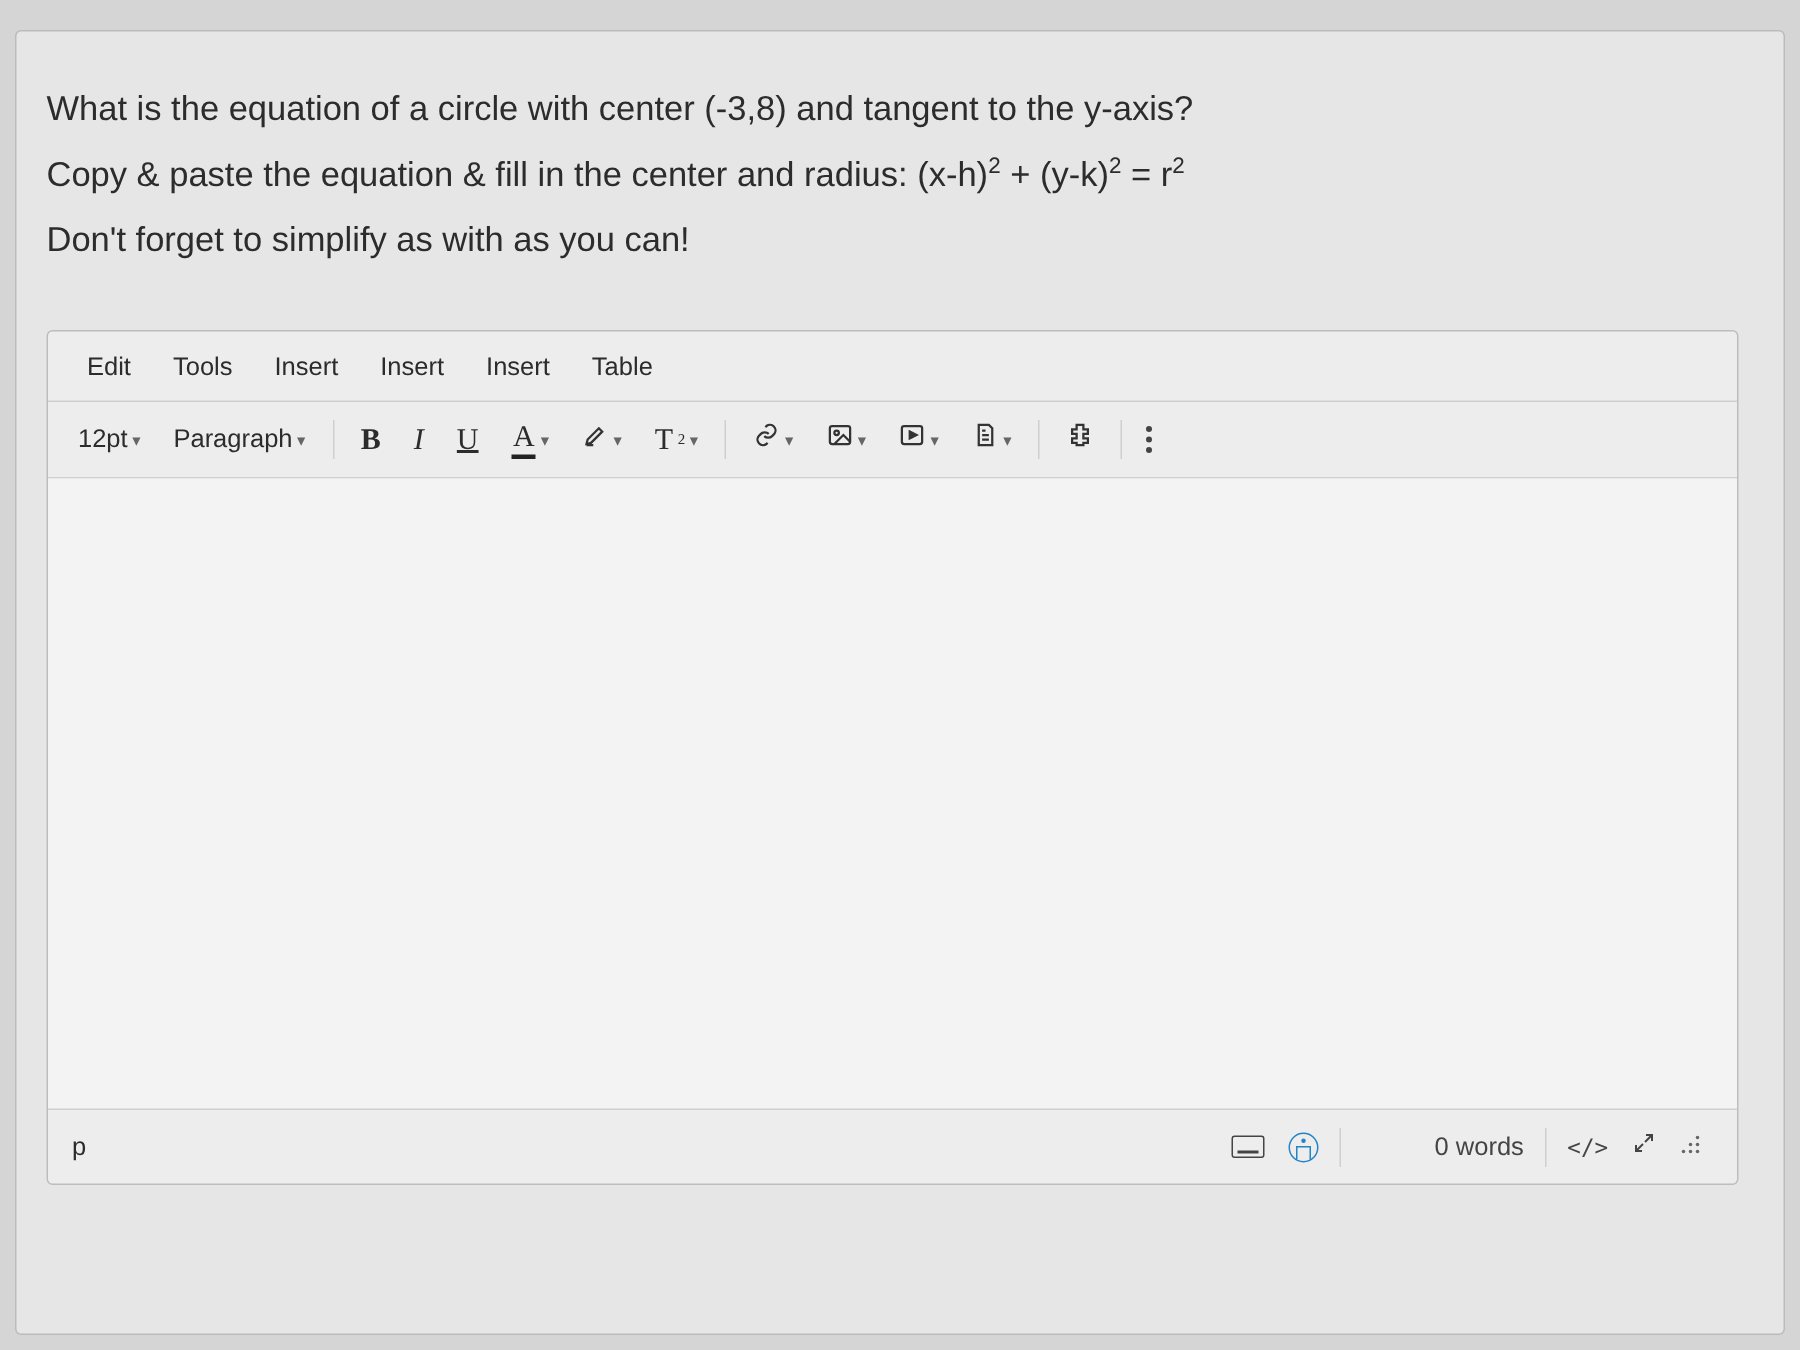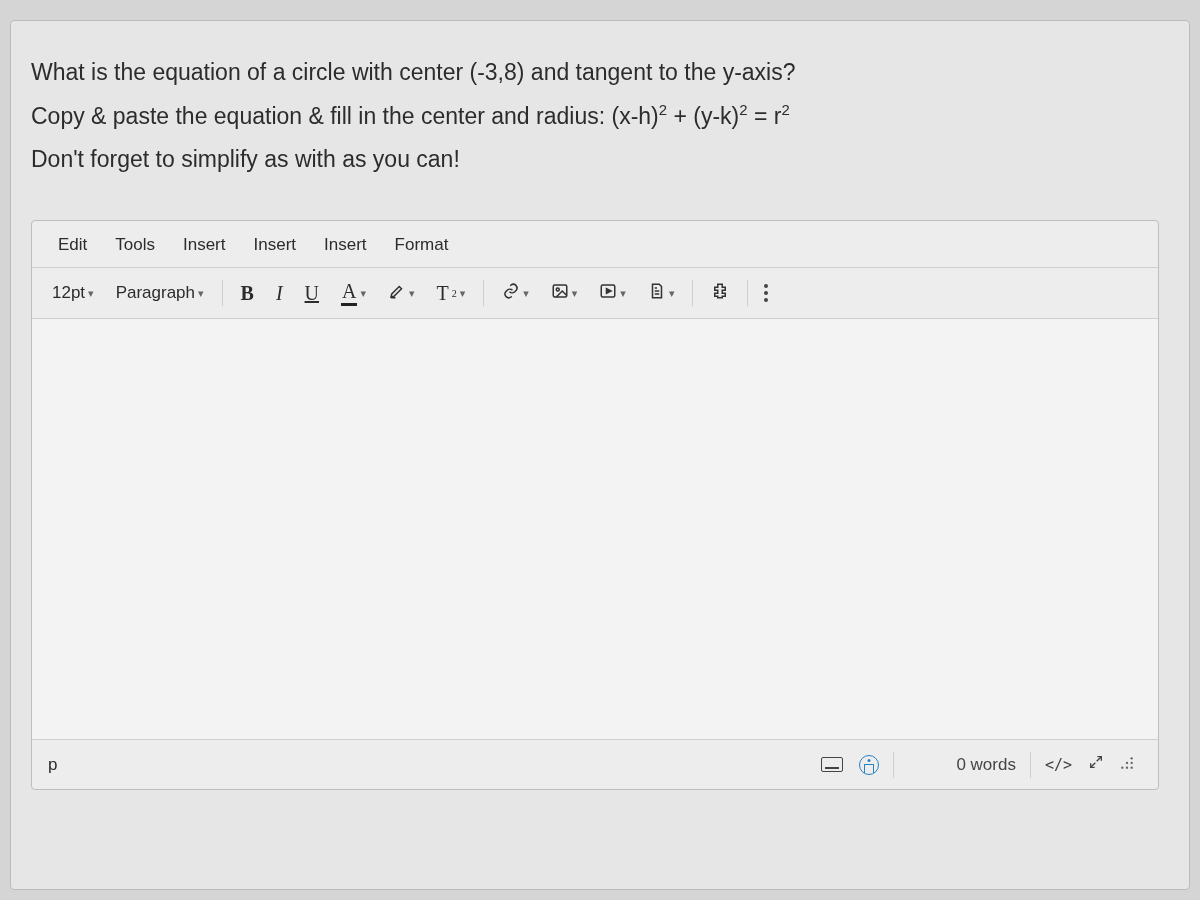--- a/index.html
+++ b/index.html
@@ -132,21 +132,21 @@
   </div>
 
   <div class="editor-wrap">
 
     <div class="menubar">
       <span>Edit</span>
       <span>Tools</span>
       <span>Insert</span>
       <span>Insert</span>
       <span>Insert</span>
-      <span>Format</span>
+      <span>Table</span>
     </div>
 
     <div class="toolbar">
 
       <span class="tbtn" style="font-family:Arial;font-size:17px;">
         <span>12pt</span>
           <span class="chev">▾</span>
       </span>
 
       <span class="tbtn" style="font-family:Liberation Sans, sans-serif;font-size:17px;">

